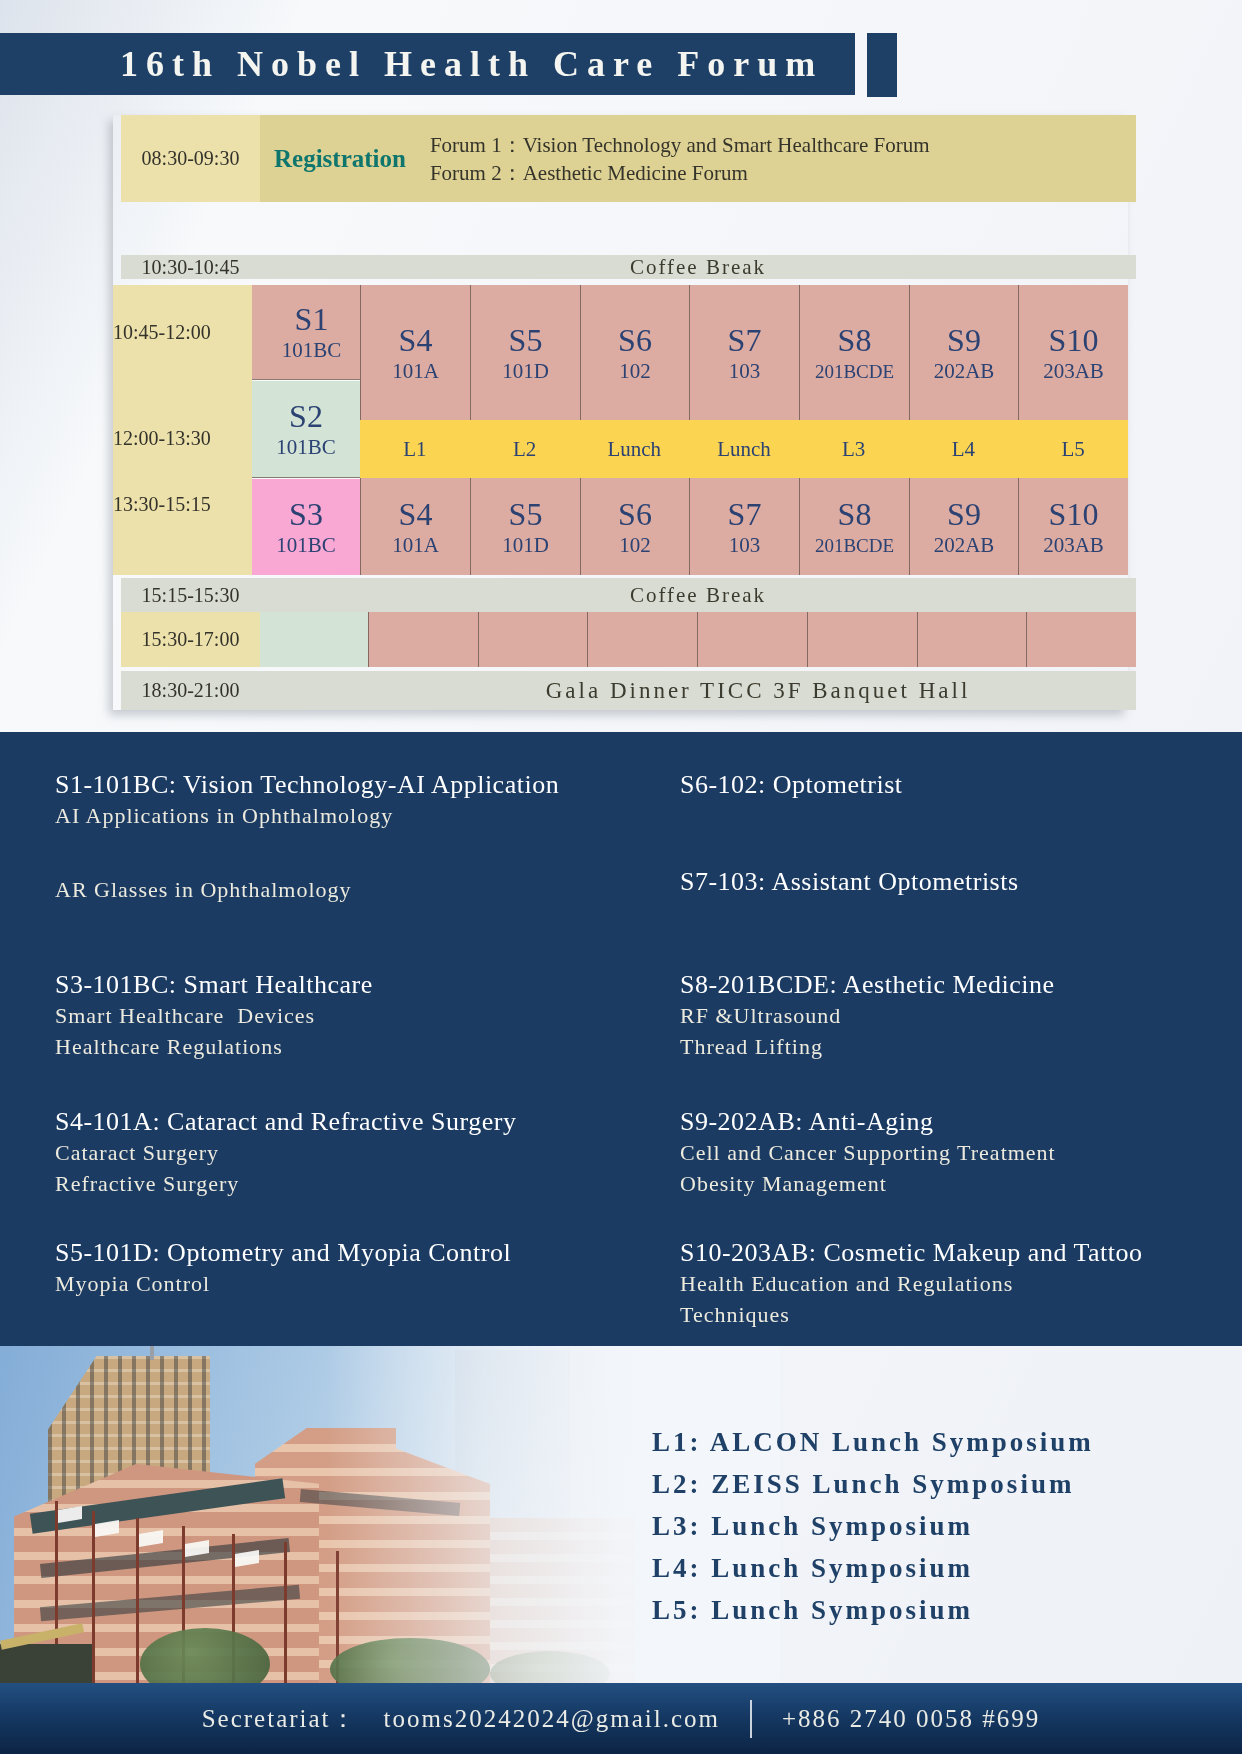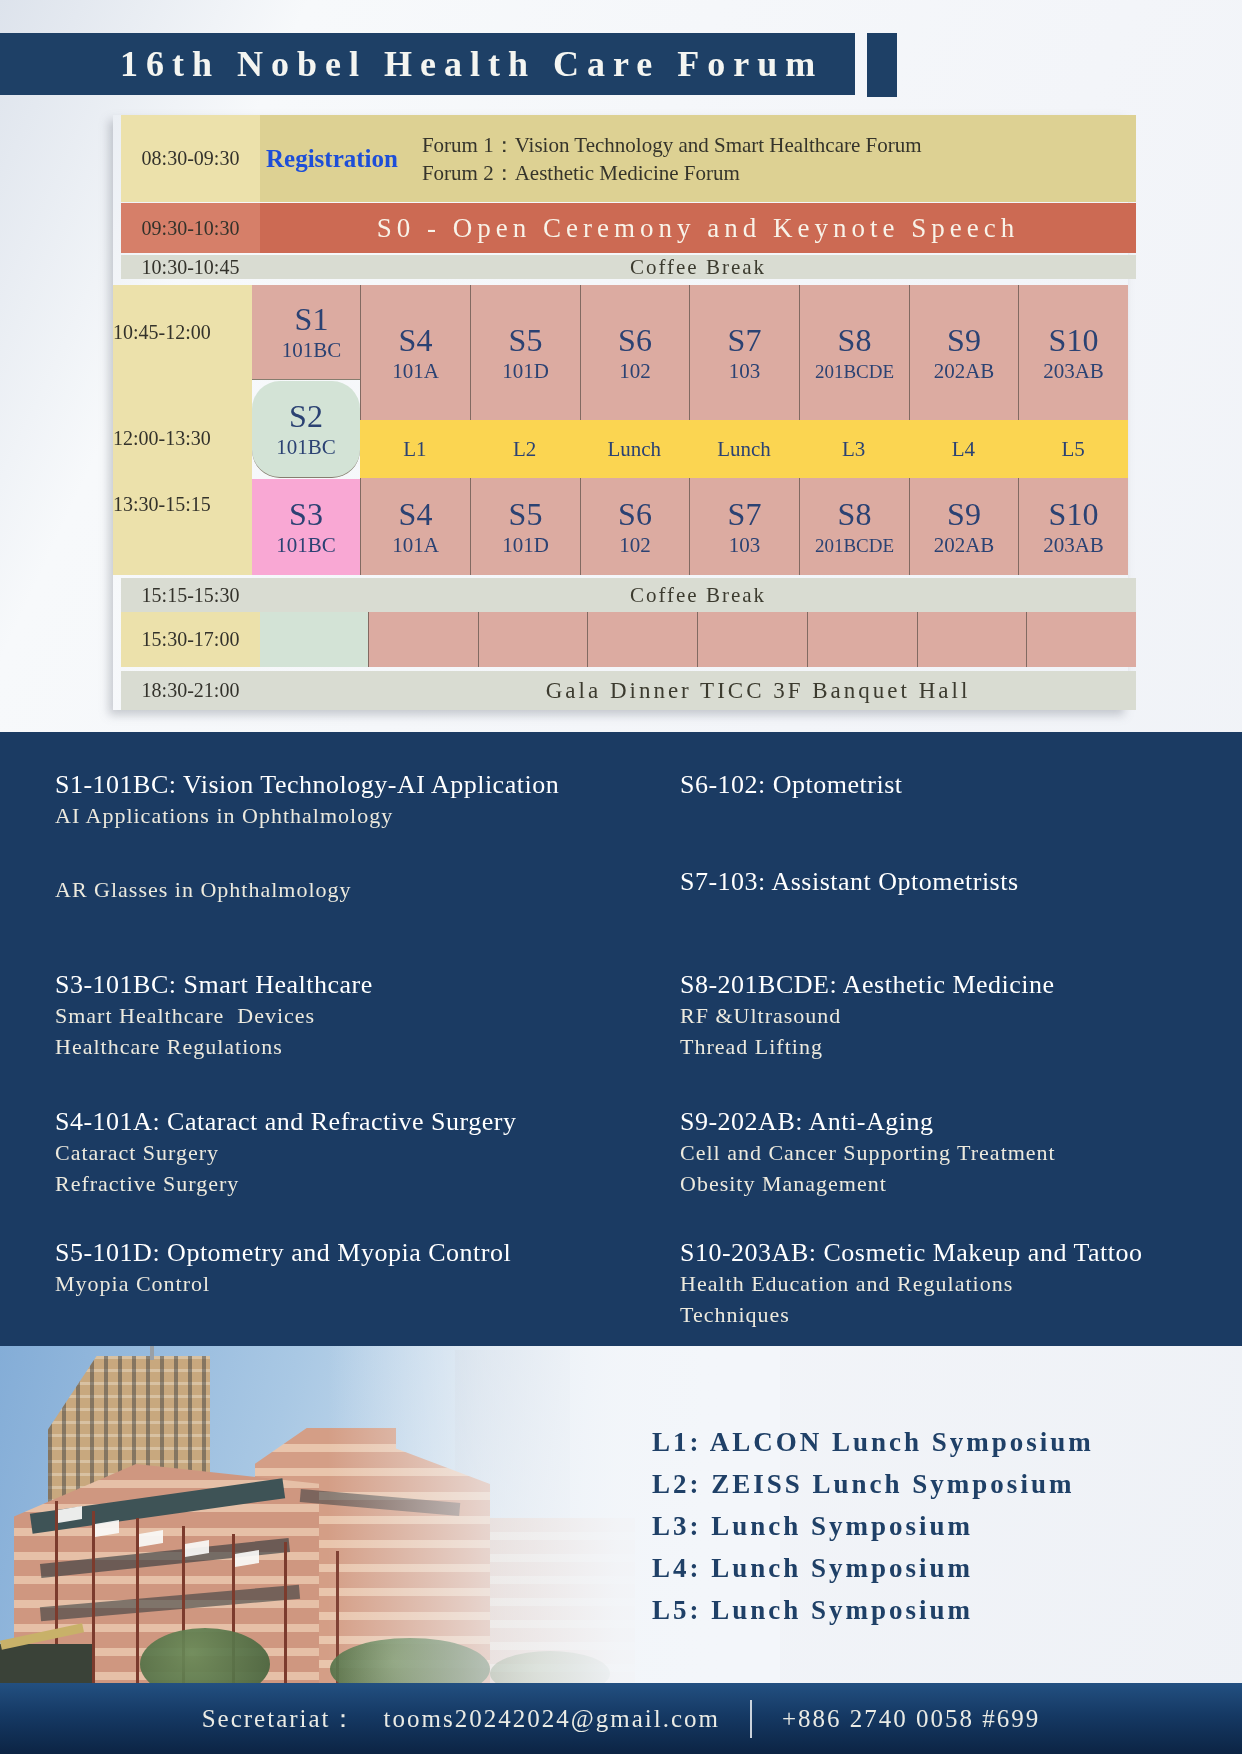--- a/index.html
+++ b/index.html
@@ -21,42 +21,42 @@
   
   #schedule { left:113px; top:115px; width:1015px; height:595px;
               box-shadow:-4px 5px 9px rgba(110,115,125,.35); }
   .trow { position:absolute; left:8px; width:1015px; display:flex; }
   .tcell { flex:0 0 139px; width:139px; display:flex; align-items:center; justify-content:center;
            font-size:20px; color:#33322b; }
   
   #row-reg { top:0; height:87px; background:#ddd193; }
   #row-reg .tcell { background:#ece1ab; }
   #row-reg .content { flex:1; display:flex; align-items:center; }
-  .reg-label { font-weight:bold; font-size:25px; color:#1d4ed8; margin-left:6px; white-space:nowrap; }
+  .reg-label { font-weight:bold; font-size:25px; color:#0f766e; margin-left:14px; white-space:nowrap; }
   .forums { margin-left:24px; font-size:21px; color:#35342b; line-height:28px; }
   
   #row-s0 { top:88px; height:50px; }
   #row-s0 .tcell { background:#d67f69; }
   #row-s0 .content { flex:1; background:#cc6a53; display:flex; align-items:center; justify-content:center;
                      color:#f8f3e9; font-size:27px; letter-spacing:5px; white-space:nowrap; }
   
   .coffee-row { background:#d9dcd2; }
   #row-coffee1 { top:140px; height:24px; }
   #row-coffee2 { top:463px; height:34px; }
   .coffee-text { flex:1; display:flex; align-items:center; justify-content:center;
                  font-size:21px; letter-spacing:2px; color:#3c3b2f; }
   
   #sessions-area { position:absolute; top:170px; left:0; width:1015px; height:290px; }
   #sessions-area .timecol { position:absolute; left:0; top:0; width:139px; height:290px; background:#ece1ab; }
   .tlabel { position:absolute; width:100%; text-align:left; font-size:20px; color:#33322b; }
   #tlabel-1 { top:36px; } #tlabel-2 { top:142px; } #tlabel-3 { top:208px; }
   .scol-cell { position:absolute; left:139px; width:108px; display:flex; flex-direction:column;
                align-items:center; justify-content:center; }
   #s1-cell { top:0; height:95px; background:#dcaba1; border-bottom:1px solid #867d6f;padding-left:11px; }
-  #s2-cell { top:96px; height:97px; background:#d3e3d6; border-bottom:1px solid #867d6f;border-radius:28px; }
+  #s2-cell { top:96px; height:97px; background:#d3e3d6; border-bottom:1px solid #867d6f; }
   #s3-cell { top:194px; height:96px; background:#f9a8d4; }
   .code { font-size:32px; color:#2b4273; line-height:37px; }
   .room { font-size:21px; color:#2b4273; line-height:25px; }
   .room.small { font-size:19px; }
   .dcell { position:absolute; background:#dcaba1; border-left:1px solid rgba(70,64,56,.6);
            display:flex; flex-direction:column; align-items:center; justify-content:center; }
   .morning { top:0; height:135px; }
   .afternoon { top:193px; height:97px; }
   .c1{left:247px;width:110px}.c2{left:357px;width:110px}.c3{left:467px;width:109px}
   .c4{left:576px;width:110px}.c5{left:686px;width:110px}.c6{left:796px;width:109px}
@@ -149,24 +149,20 @@
     <div class="tcell">08:30-09:30</div>
     <div class="content">
       <span class="reg-label">Registration</span>
       <div class="forums">
         <div>Forum 1：Vision Technology and Smart Healthcare Forum</div>
         <div>Forum 2：Aesthetic Medicine Forum</div>
       </div>
     </div>
   </div>
 
-  <div class="trow" id="row-s0">
-    <div class="tcell">09:30-10:30</div>
-    <div class="content">S0 - Open Ceremony and Keynote Speech</div>
-  </div>
 
   <div class="trow coffee-row" id="row-coffee1">
     <div class="tcell">10:30-10:45</div>
     <div class="coffee-text">Coffee Break</div>
   </div>
 
   <div id="sessions-area">
     <div class="timecol">
       <div class="tlabel" id="tlabel-1">10:45-12:00</div>
       <div class="tlabel" id="tlabel-2">12:00-13:30</div>

